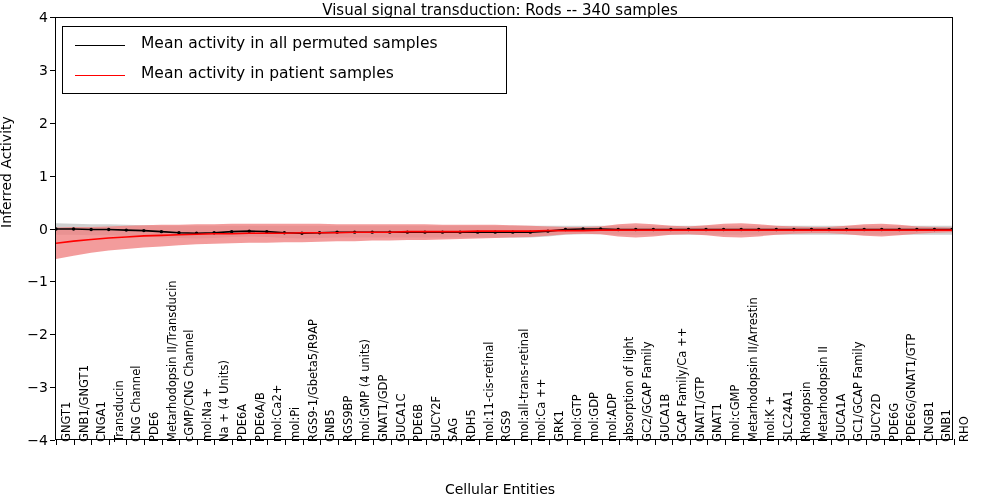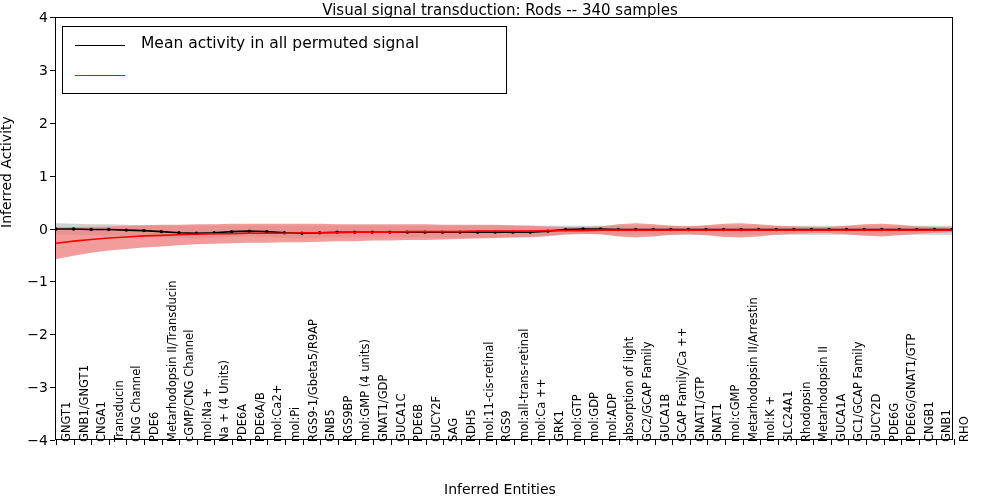--- a/index.html
+++ b/index.html
@@ -50,21 +50,21 @@
   .ltxt{position:absolute;left:78px;top:2px;font-size:15.5px;color:#000;white-space:nowrap;}
 </style>
 </head>
 <body>
 
 <div id="fig">
 
   <div id="title">Visual signal transduction: Rods -- 340 samples</div>
 
   <div id="ylabel">Inferred Activity</div>
-  <div id="xlabel">Inferred Entities</div>
+  <div id="xlabel">Cellular Entities</div>
 
   <div id="yaxis-labels">
       <div class="ytxt" style="left: 53px; top: 440px;">−4</div>
       <div style="position: absolute; left: 50px; top: 440px; width: 5px; height: 0px; border-top: 1.2px solid rgb(0, 0, 0);"></div>
       <div class="ytxt" style="left: 53px; top: 387.125px;">−3</div>
       <div style="position: absolute; left: 50px; top: 387.125px; width: 5px; height: 0px; border-top: 1.2px solid rgb(0, 0, 0);"></div>
       <div class="ytxt" style="left: 53px; top: 334.25px;">−2</div>
       <div style="position: absolute; left: 50px; top: 334.25px; width: 5px; height: 0px; border-top: 1.2px solid rgb(0, 0, 0);"></div>
       <div class="ytxt" style="left: 53px; top: 281.375px;">−1</div>
       <div style="position: absolute; left: 50px; top: 281.375px; width: 5px; height: 0px; border-top: 1.2px solid rgb(0, 0, 0);"></div>
@@ -244,20 +244,21 @@
       <div class="xl" style="left: 831.569px;">PDE6G</div>
       <div class="xl" style="left: 849.176px;">PDE6G/GNAT1/GTP</div>
       <div class="xl" style="left: 866.784px;">CNGB1</div>
       <div class="xl" style="left: 884.392px;">GNB1</div>
       <div class="xl" style="left: 902px;">RHO</div>
     </div>
 
   <div id="legend">
     <div class="lrow" style="top:5px;">
       <span class="lline"></span>
-      <span class="ltxt">Mean activity in all permuted signal</span>
+      <span class="ltxt">Mean activity in all permuted samples</span>
     </div>
     <div class="lrow" style="top:35px;">
       <span class="lline red"></span>
+      <span class="ltxt">Mean activity in patient samples</span>
     </div>
   </div>
 
 </div>
 
 </body></html>

